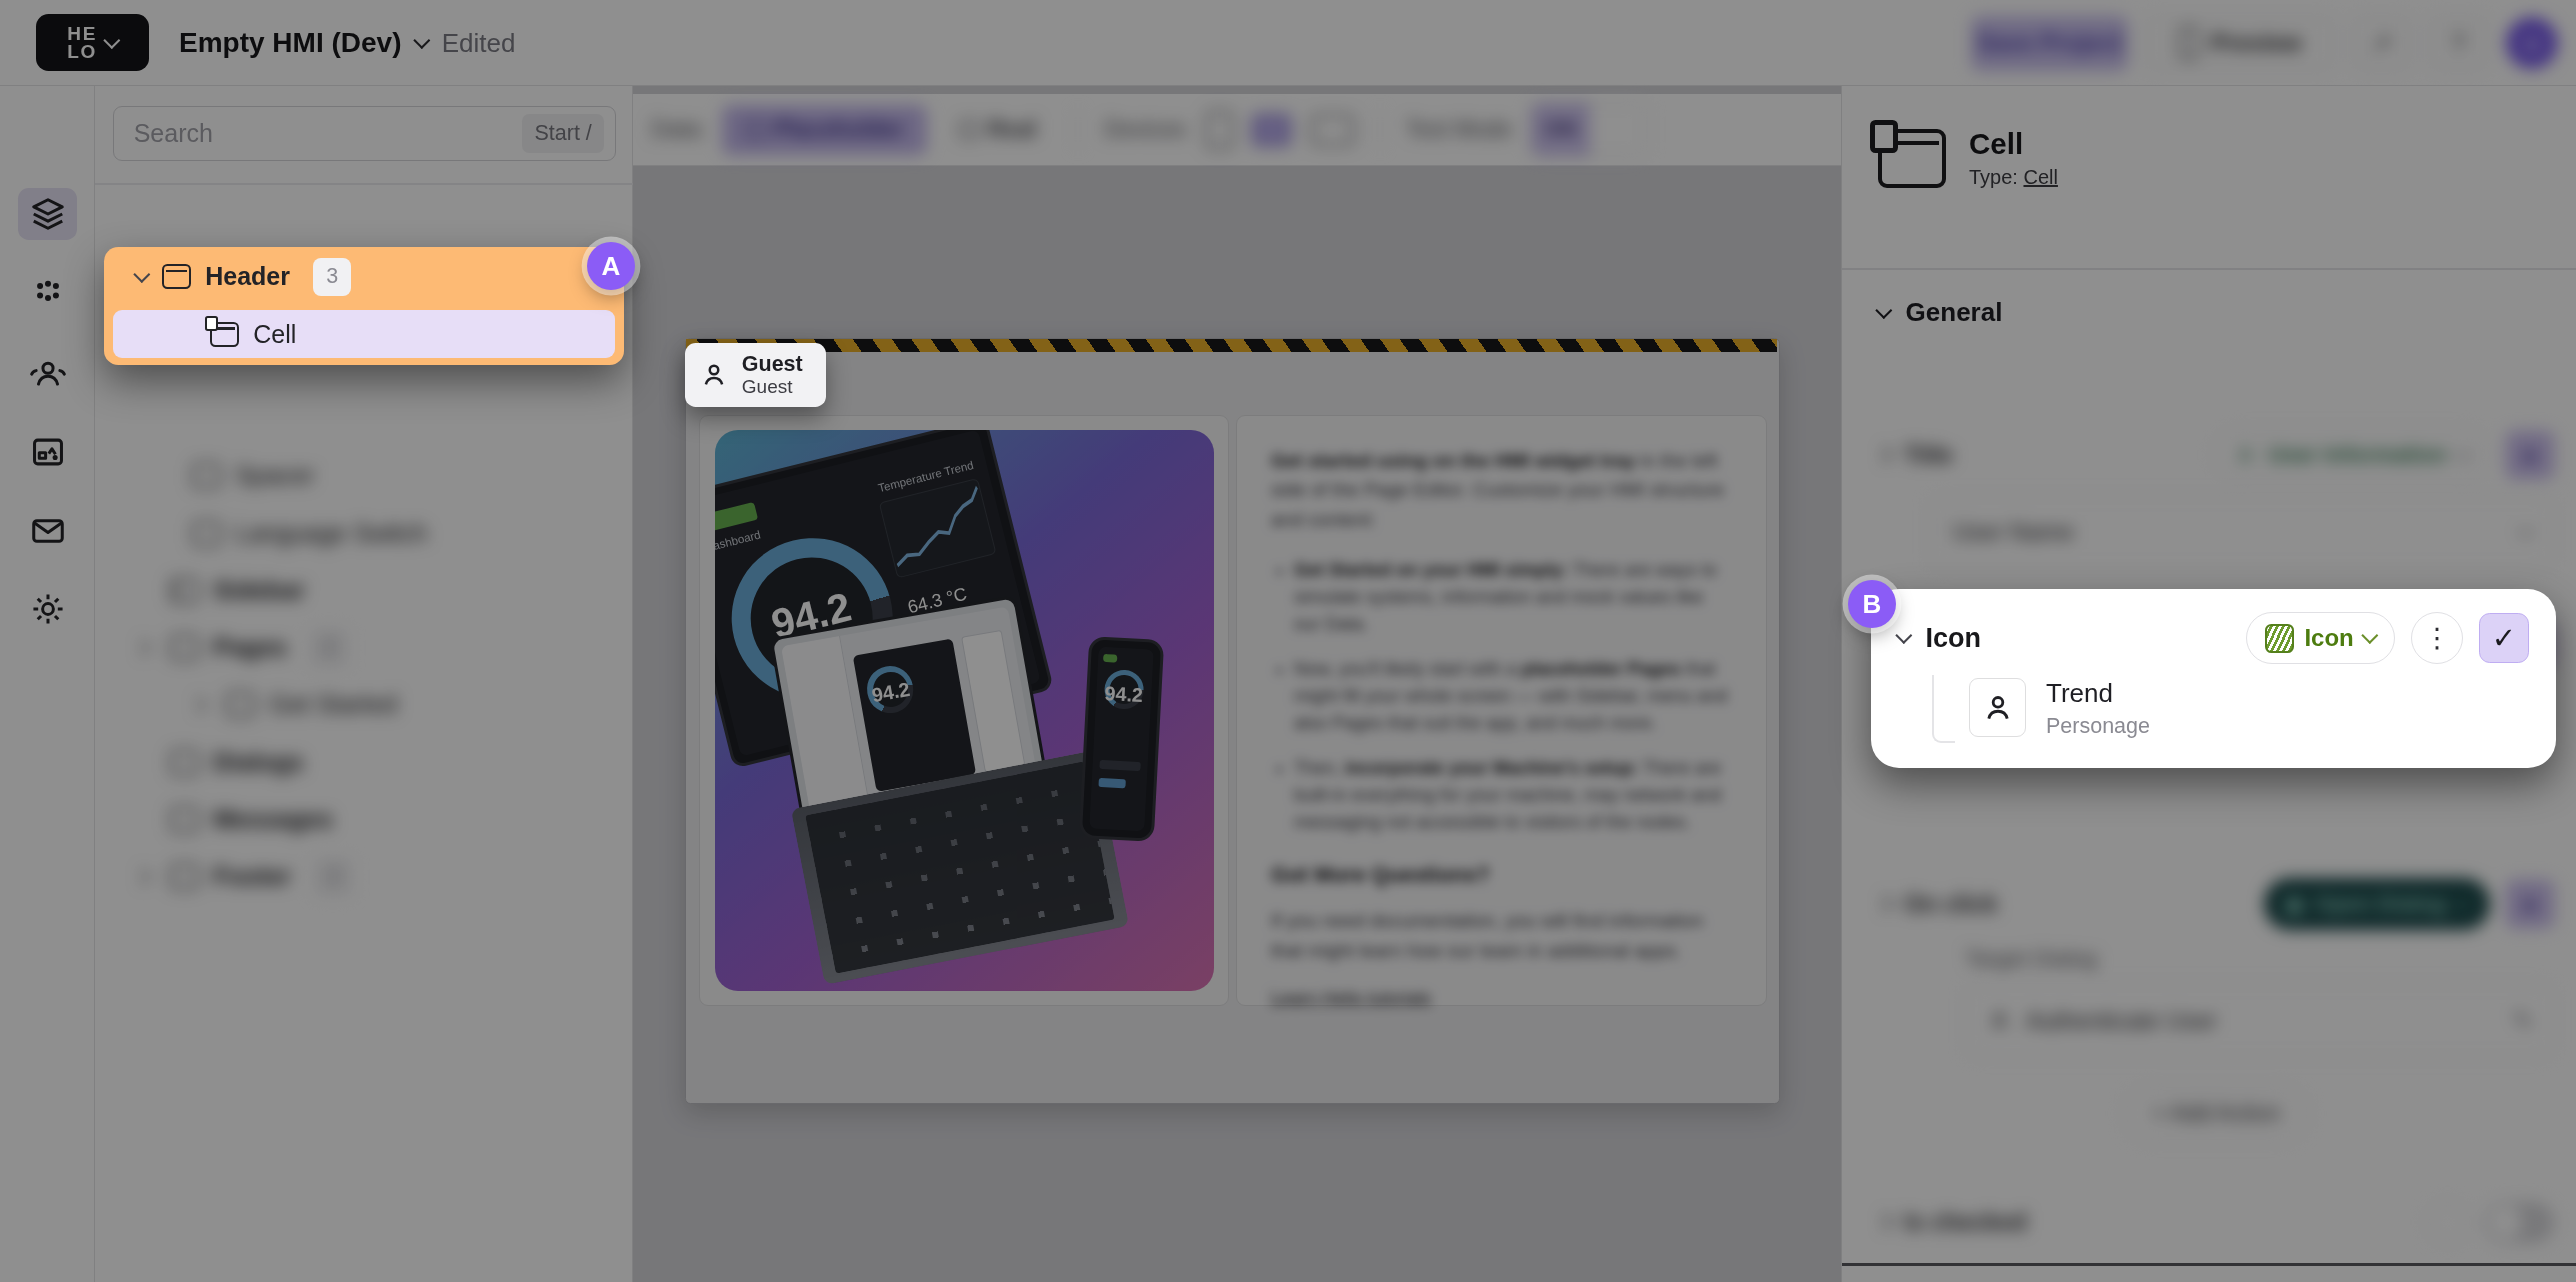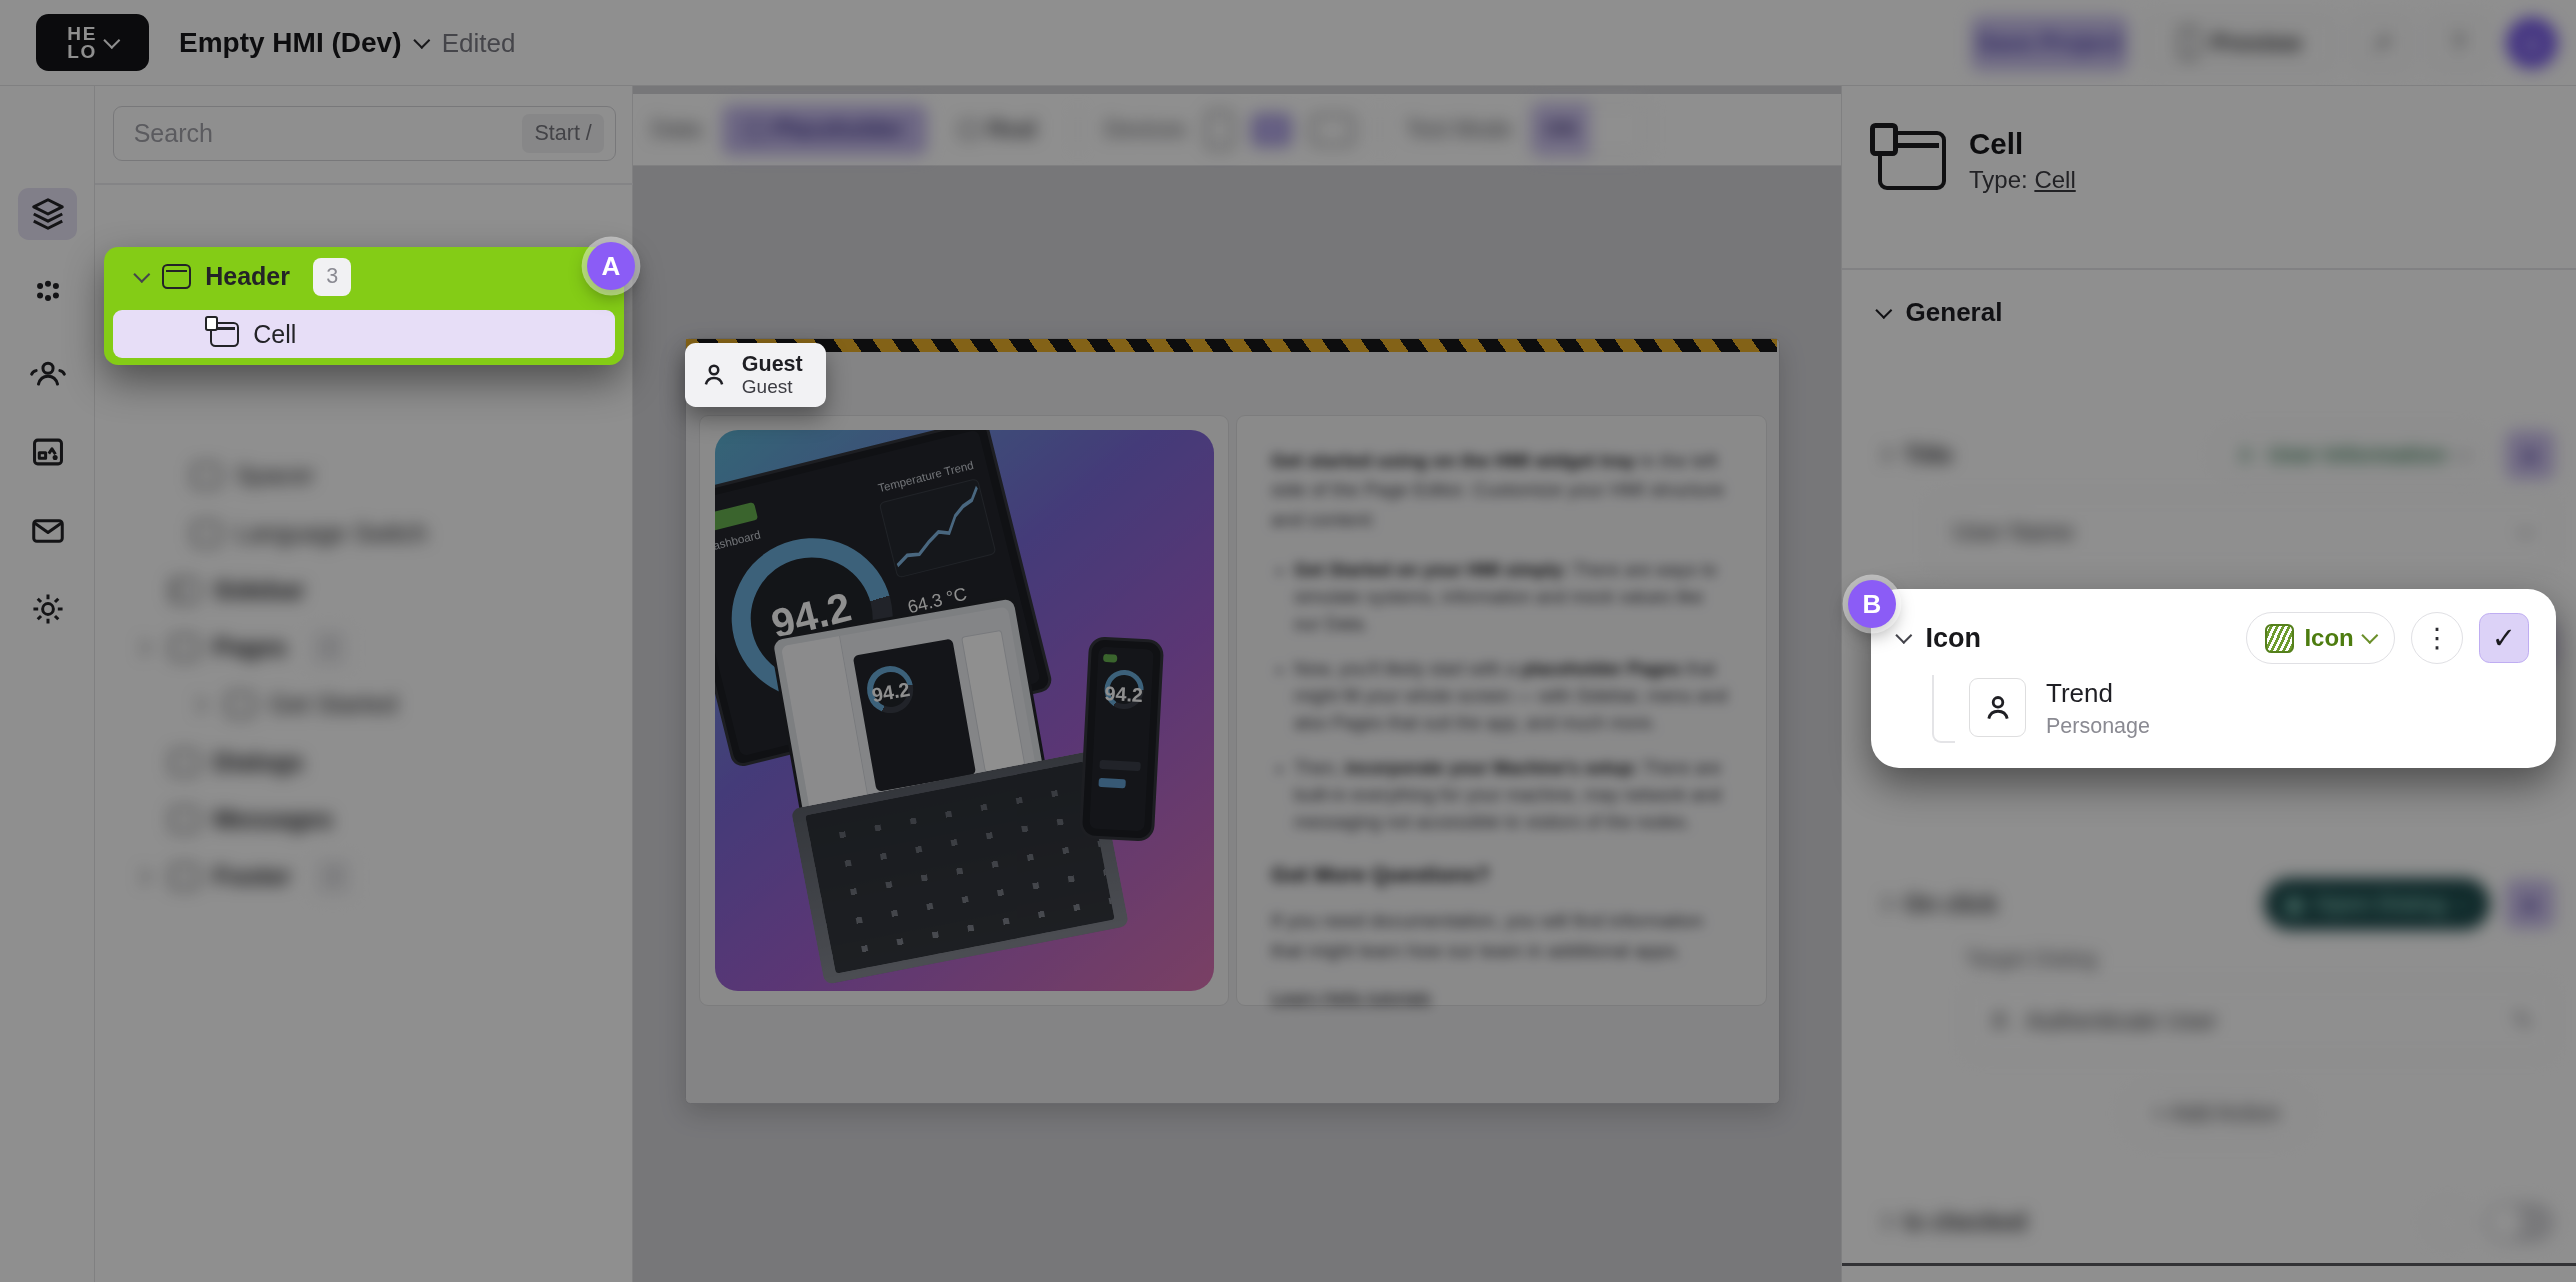--- a/index.html
+++ b/index.html
@@ -97,21 +97,21 @@
   .pmenu{left:0;bottom:0;width:1091px;height:81px;background:#f4f4f5;border-top:1.8px solid #d9d9dd;display:flex;align-items:center;padding-left:45px;gap:16px;font-size:26px;font-weight:700;color:#232327}
   .bars{width:25px;height:3.6px;background:#232327;box-shadow:0 8px 0 #232327,0 16px 0 #232327;margin-bottom:16px}
 
   
   #inspector{left:1841px;top:86px;width:735px;height:1197px;background:#fff;border-left:1.8px solid #e4e4e7;z-index:1}
   .ins-head{left:36px;top:41px;gap:23px}
   .cellic{width:68px;height:59px;border:4.5px solid #1c1c20;border-radius:9px;position:relative}
   .cellic::before{content:"";position:absolute;left:2.7px;right:2.7px;top:8px;height:4.5px;background:#1c1c20}
   .cellic::after{content:"";position:absolute;left:-12.5px;top:-12.5px;width:18px;height:23px;border:5.4px solid #1c1c20;border-radius:5.4px;background:#fff}
   .ins-title{font-size:29.5px;font-weight:700}
-  .ins-type{font-size:24px;color:#3c3c42;margin-top:5.4px}
+  .ins-type{font-size:20px;color:#3c3c42;margin-top:5.4px}
   .ins-type u{font-weight:500}
   .ins-div{left:0;top:182px;width:735px;height:1.8px;background:#e7e7ea}
   .sec-head{left:36px;top:211px;gap:16px;font-size:26px;font-weight:700;color:#1f1f24}
   .prow{left:36px;width:676px;display:flex;align-items:center;gap:16px}
   .prow .grow{flex:1}
   .plabel{font-size:24px;font-weight:700;color:#2b2b30;display:flex;align-items:center;gap:14.3px}
   .bindbtn{width:48px;height:48px;border-radius:9px;background:#cdc0f2;border:1.8px solid #ab97e9;display:flex;align-items:center;justify-content:center;color:#4b3ba3;font-size:21.5px;flex:none}
   .outpill{height:52px;border-radius:26px;border:1.8px solid #d9d9dd;background:#fff;display:flex;align-items:center;gap:10.7px;padding:0 19.7px;font-size:22.4px;font-weight:700}
   .outpill .grn{color:#2f7a4f}
   .select{height:72px;border:1.8px solid #dcdce0;border-radius:10.7px;display:flex;align-items:center;justify-content:space-between;padding:0 21.5px;font-size:24px;color:#2b2b30;background:#fff}
@@ -119,21 +119,21 @@
   .sublabel{font-size:22.4px;color:#55555c}
   .inputbox{height:73px;border:1.8px solid #dcdce0;border-radius:10.7px;background:#fff;display:flex;align-items:center;gap:14.3px;padding:0 19.7px;font-size:24px;color:#2b2b30}
   .addaction{height:55px;border:1.8px solid #d4d4d8;border-radius:28px;background:#fff;display:flex;align-items:center;justify-content:center;gap:9px;font-size:23px;color:#3c3c42;padding:0 27px}
   .minicircle{width:41px;height:41px;border-radius:50%;border:1.8px solid #d4d4d8;background:#fff}
   .switch{width:70px;height:41px;border-radius:20.6px;background:#d7d7db;position:relative}
   .switch::before{content:"";position:absolute;left:3.6px;top:3.6px;width:34px;height:34px;border-radius:50%;background:#fff}
   .ins-bottom{left:0;top:1177px;width:735px;height:2.7px;background:#595960}
 
   
   .hl{z-index:10}
-  #hl-tree{left:104px;top:247px;width:520px;height:118px;background:#84cc16;border-radius:14.3px;box-shadow:0 16px 39px rgba(0,0,0,.45)}
+  #hl-tree{left:104px;top:247px;width:520px;height:118px;background:#fdba74;border-radius:14.3px;box-shadow:0 16px 39px rgba(0,0,0,.45)}
   #hl-tree .hrow{left:0;top:0;width:520px;height:59px;display:flex;align-items:center;padding-left:32px;gap:14.3px}
   #hl-tree .crow{left:9px;top:63px;width:502px;height:48px;background:#e7def7;border-radius:9px;display:flex;align-items:center;padding-left:97px;gap:14.3px}
   .abadge{width:48px;height:48px;border-radius:50%;background:#8b5cf6;color:#fff;font-size:26px;font-weight:700;display:flex;align-items:center;justify-content:center;box-shadow:0 0 0 5.4px rgba(255,255,255,.42),0 7.2px 18px rgba(0,0,0,.35)}
   #guest{left:685px;top:343px;width:141px;height:64px;background:#f2f2f4;border-radius:10.7px;box-shadow:0 10.7px 23px rgba(0,0,0,.38);display:flex;align-items:center;gap:12.5px;padding-left:14.3px}
   #guest .gt{font-size:21.5px;font-weight:700;color:#1f1f24;line-height:1.15}
   #guest .gs{font-size:19px;color:#3c3c42;font-weight:400}
   #hl-icon{left:1871px;top:589px;width:685px;height:179px;background:#fff;border-radius:28px;box-shadow:0 16px 39px rgba(0,0,0,.45)}
   #hl-icon .ihead{left:27px;top:23px;width:631px;display:flex;align-items:center;gap:16px}
   #hl-icon .iname{font-size:27px;font-weight:700}
   .iconpill{height:52px;border-radius:26px;border:1.8px solid #e0e0e4;display:flex;align-items:center;gap:10.7px;padding:0 18px}

